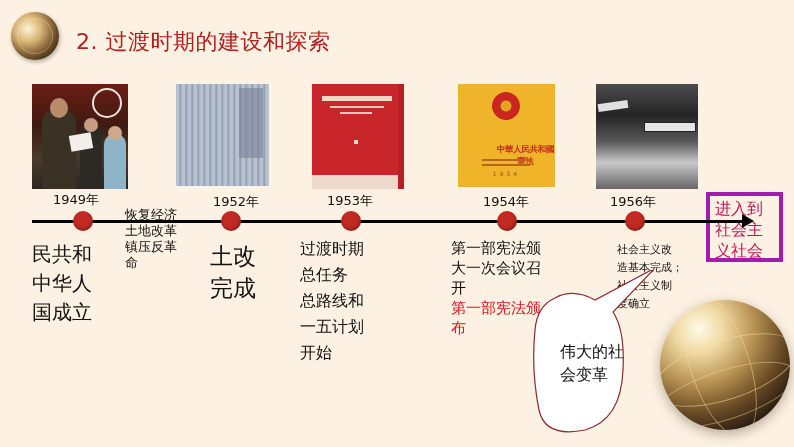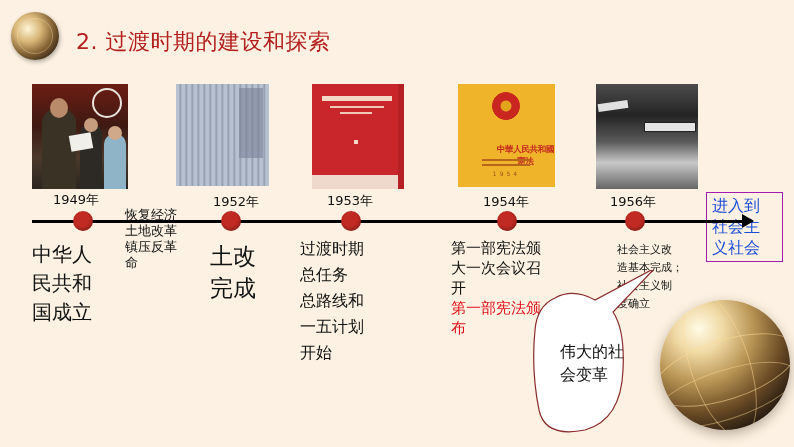--- a/index.html
+++ b/index.html
@@ -85,22 +85,22 @@
     .dot { width: 20px; height: 20px; border-radius: 50%; background: #c02a22; top: 211px; box-shadow: inset -1px -2px 3px rgba(0,0,0,0.25); }
 
     
     .big { font-size: 19px; color: #111; line-height: 26px; }
     .mid { font-size: 16px; color: #111; line-height: 21px; }
     .small { font-size: 12px; color: #111; line-height: 15px; font-family: Liberation Serif, serif; }
     .red { color: #e0101a; }
 
     .next-box {
       left: 706px; top: 192px; width: 77px; height: 70px;
-      border: 1px solid #a21caf; background: #fcf1e2;
-      font-size: 16px; line-height: 21px; color: #1d4ed8; padding: 2px 0 0 5px;
+      border: 4px solid #a21caf; background: #fcf1e2;
+      font-size: 16px; line-height: 21px; color: #be185d; padding: 2px 0 0 5px;
     }
 
     
     .callout-svg { left: 525px; top: 270px; }
     .callout-text { left: 560px; top: 340px; font-size: 16px; line-height: 23px; color: #111; }
 
     
     .globe {
       left: 660px; top: 300px; width: 130px; height: 130px; border-radius: 50%;
       background:
@@ -165,22 +165,22 @@
 <div class="abs dot" style="left:625px;"></div>
 
 <div class="abs small" style="left:125px; top:207px; font-size:13px; line-height:16px;">
   <div>恢复经济</div>
   <div>土地改革</div>
   <div>镇压反革</div>
   <div>命</div>
 </div>
 
 <div class="abs big" style="left:32px; top:240px; font-size:20px; line-height:29px;">
+  <div>民共和</div>
   <div>中华人</div>
-  <div>民共和</div>
   <div>国成立</div>
 </div>
 
 <div class="abs big" style="left:210px; top:240px; font-size:23px; line-height:32px;">
   <div>土改</div>
   <div>完成</div>
 </div>
 
 <div class="abs mid" style="left:300px; top:236px; font-size:16px; line-height:26px;">
   <div>过渡时期</div>

